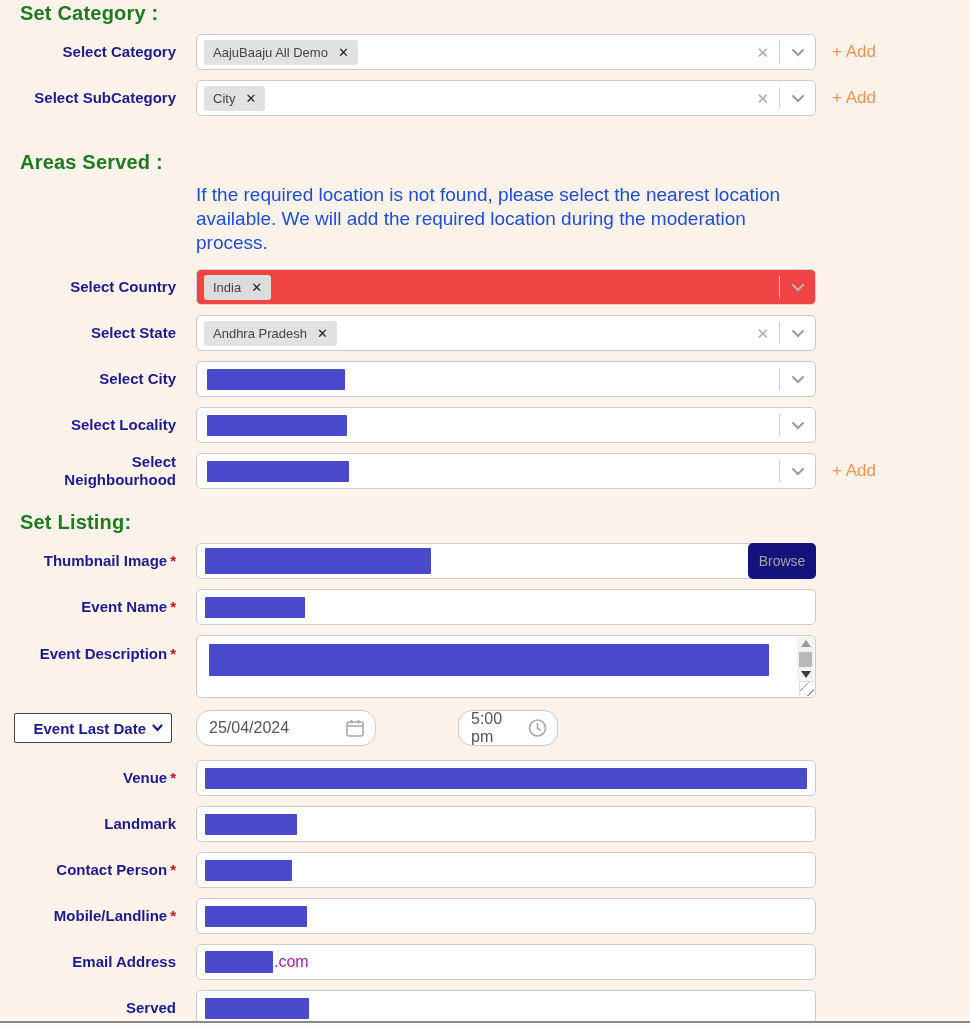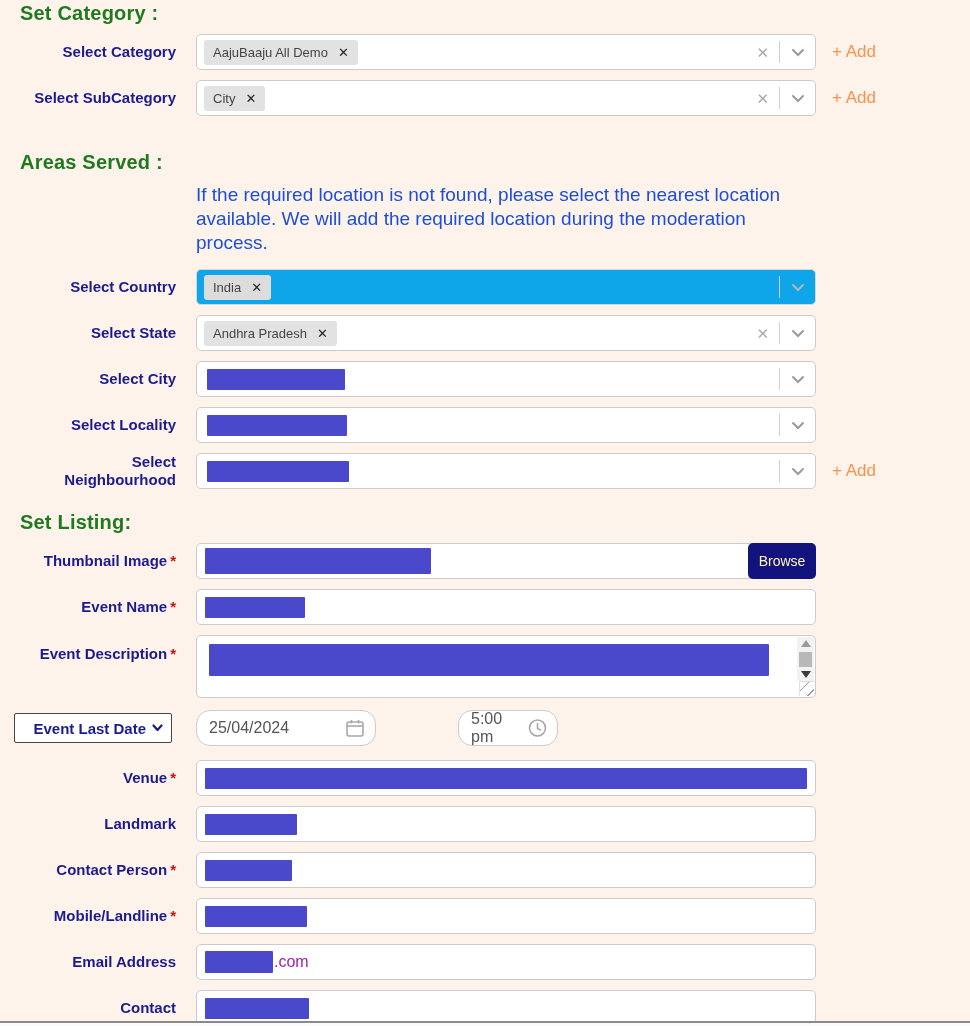--- a/index.html
+++ b/index.html
@@ -56,21 +56,21 @@
     position: relative;
     height: 36px;
     width: 620px;
     background: #fff;
     border: 1px solid #cbcbcb;
     border-radius: 5px;
     display: flex;
     align-items: center;
     padding: 0 64px 0 7px;
   }
-  .selectbox.disabled { background: #0ea5e9; border-color: #d6d6d6; }
+  .selectbox.disabled { background: #ef4444; border-color: #d6d6d6; }
   .ms-controls {
     position: absolute;
     right: 10px; top: 0; bottom: 0;
     display: flex; align-items: center;
   }
   .clear-x {
     color: #a9a9a9; font-size: 15px; font-weight: 700;
     margin-right: 10px; cursor: pointer; line-height: 1;
   }
   .ms-divider { width: 1px; height: 22px; background: #d0d0d0; }
@@ -111,21 +111,21 @@
   .blob.b-mobile { width: 102px; }
   .blob.b-email { width: 68px; height: 22px; }
   .blob.b-website { width: 104px; }
 
   .value-suffix { font-size: 16px; color: #a21caf; margin-left: 1px; }
 
   
   .browse-btn {
     position: absolute; right: -1px; top: -1px; bottom: -1px;
     width: 68px;
-    background: #13137d; color: #fef9c3;
+    background: #13137d; color: #a3a3a3;
     border: none; border-radius: 5px;
     font-size: 14px; font-family: inherit;
     cursor: pointer;
   }
 
   
   .textarea {
     position: relative;
     width: 620px; height: 63px;
     background: #fff; border: 1px solid #cbcbcb; border-radius: 5px;
@@ -447,21 +447,21 @@
     <div class="label-col"><span class="field-label">Email Address</span></div>
     <div class="input-col">
       <div class="textinput">
         <span class="blob b-email"></span>
         <span class="value-suffix">.com</span>
       </div>
     </div>
   </div>
 
   <div class="row">
-    <div class="label-col"><span class="field-label">Contact</span></div>
+    <div class="label-col"><span class="field-label">Served</span></div>
     <div class="input-col">
       <div class="textinput">
         <span class="blob b-website"></span>
       </div>
     </div>
   </div>
 
   <div class="buttons-row">
     <button class="btn">Save As Draft</button>
     <div class="annotation">

